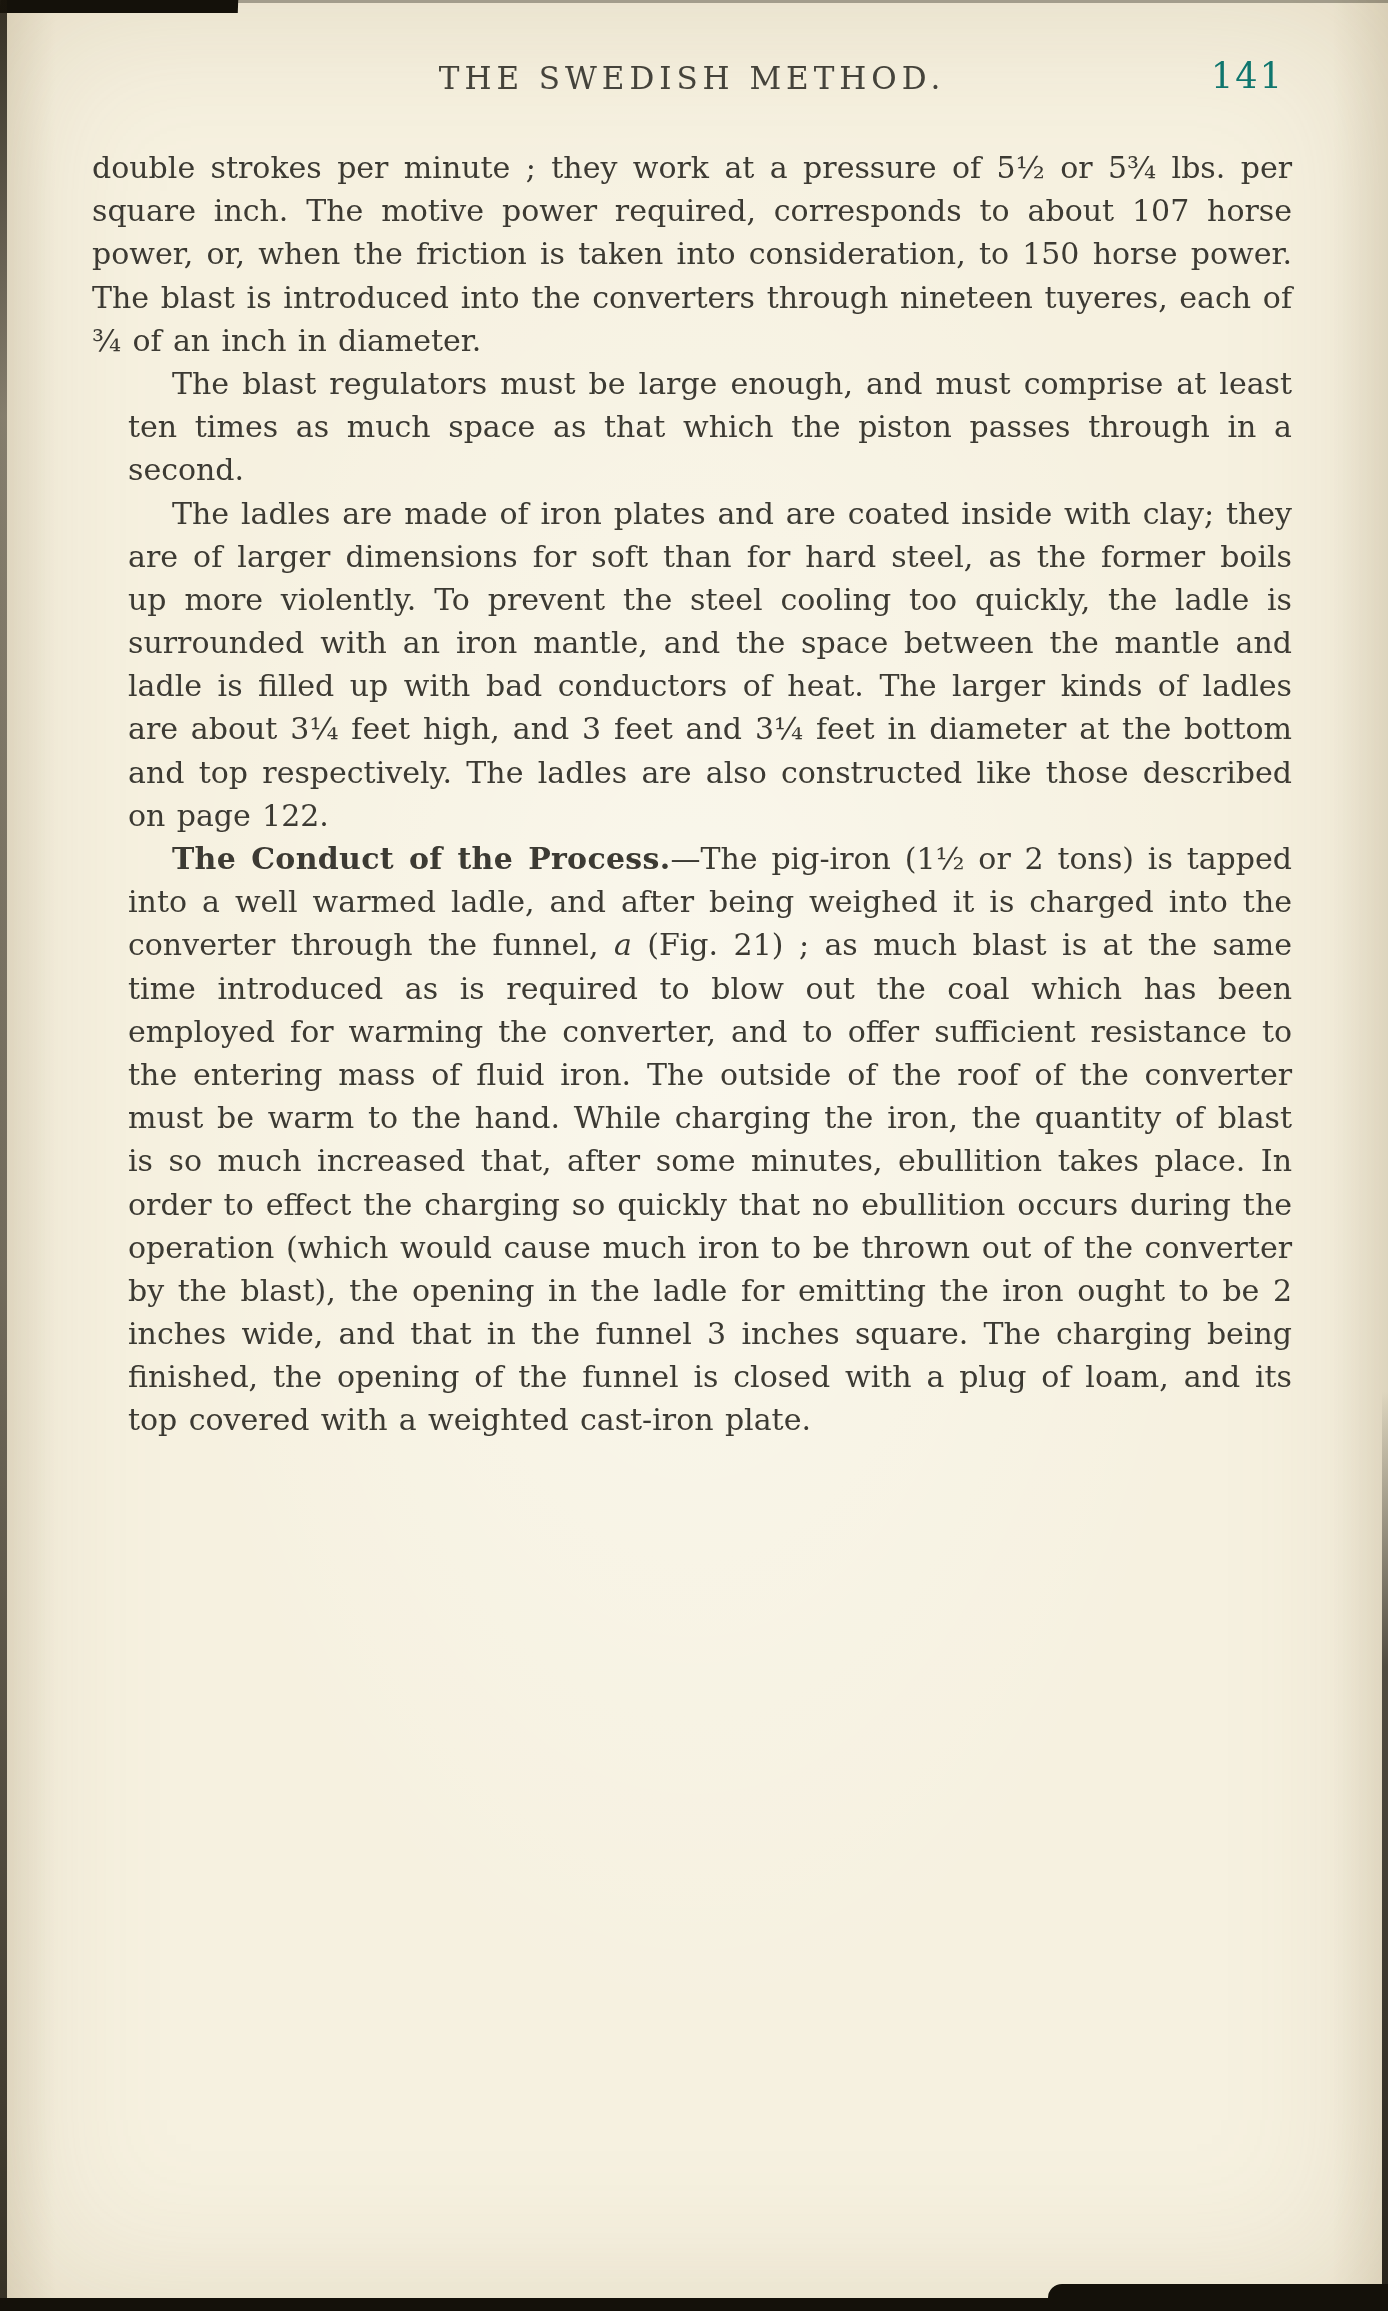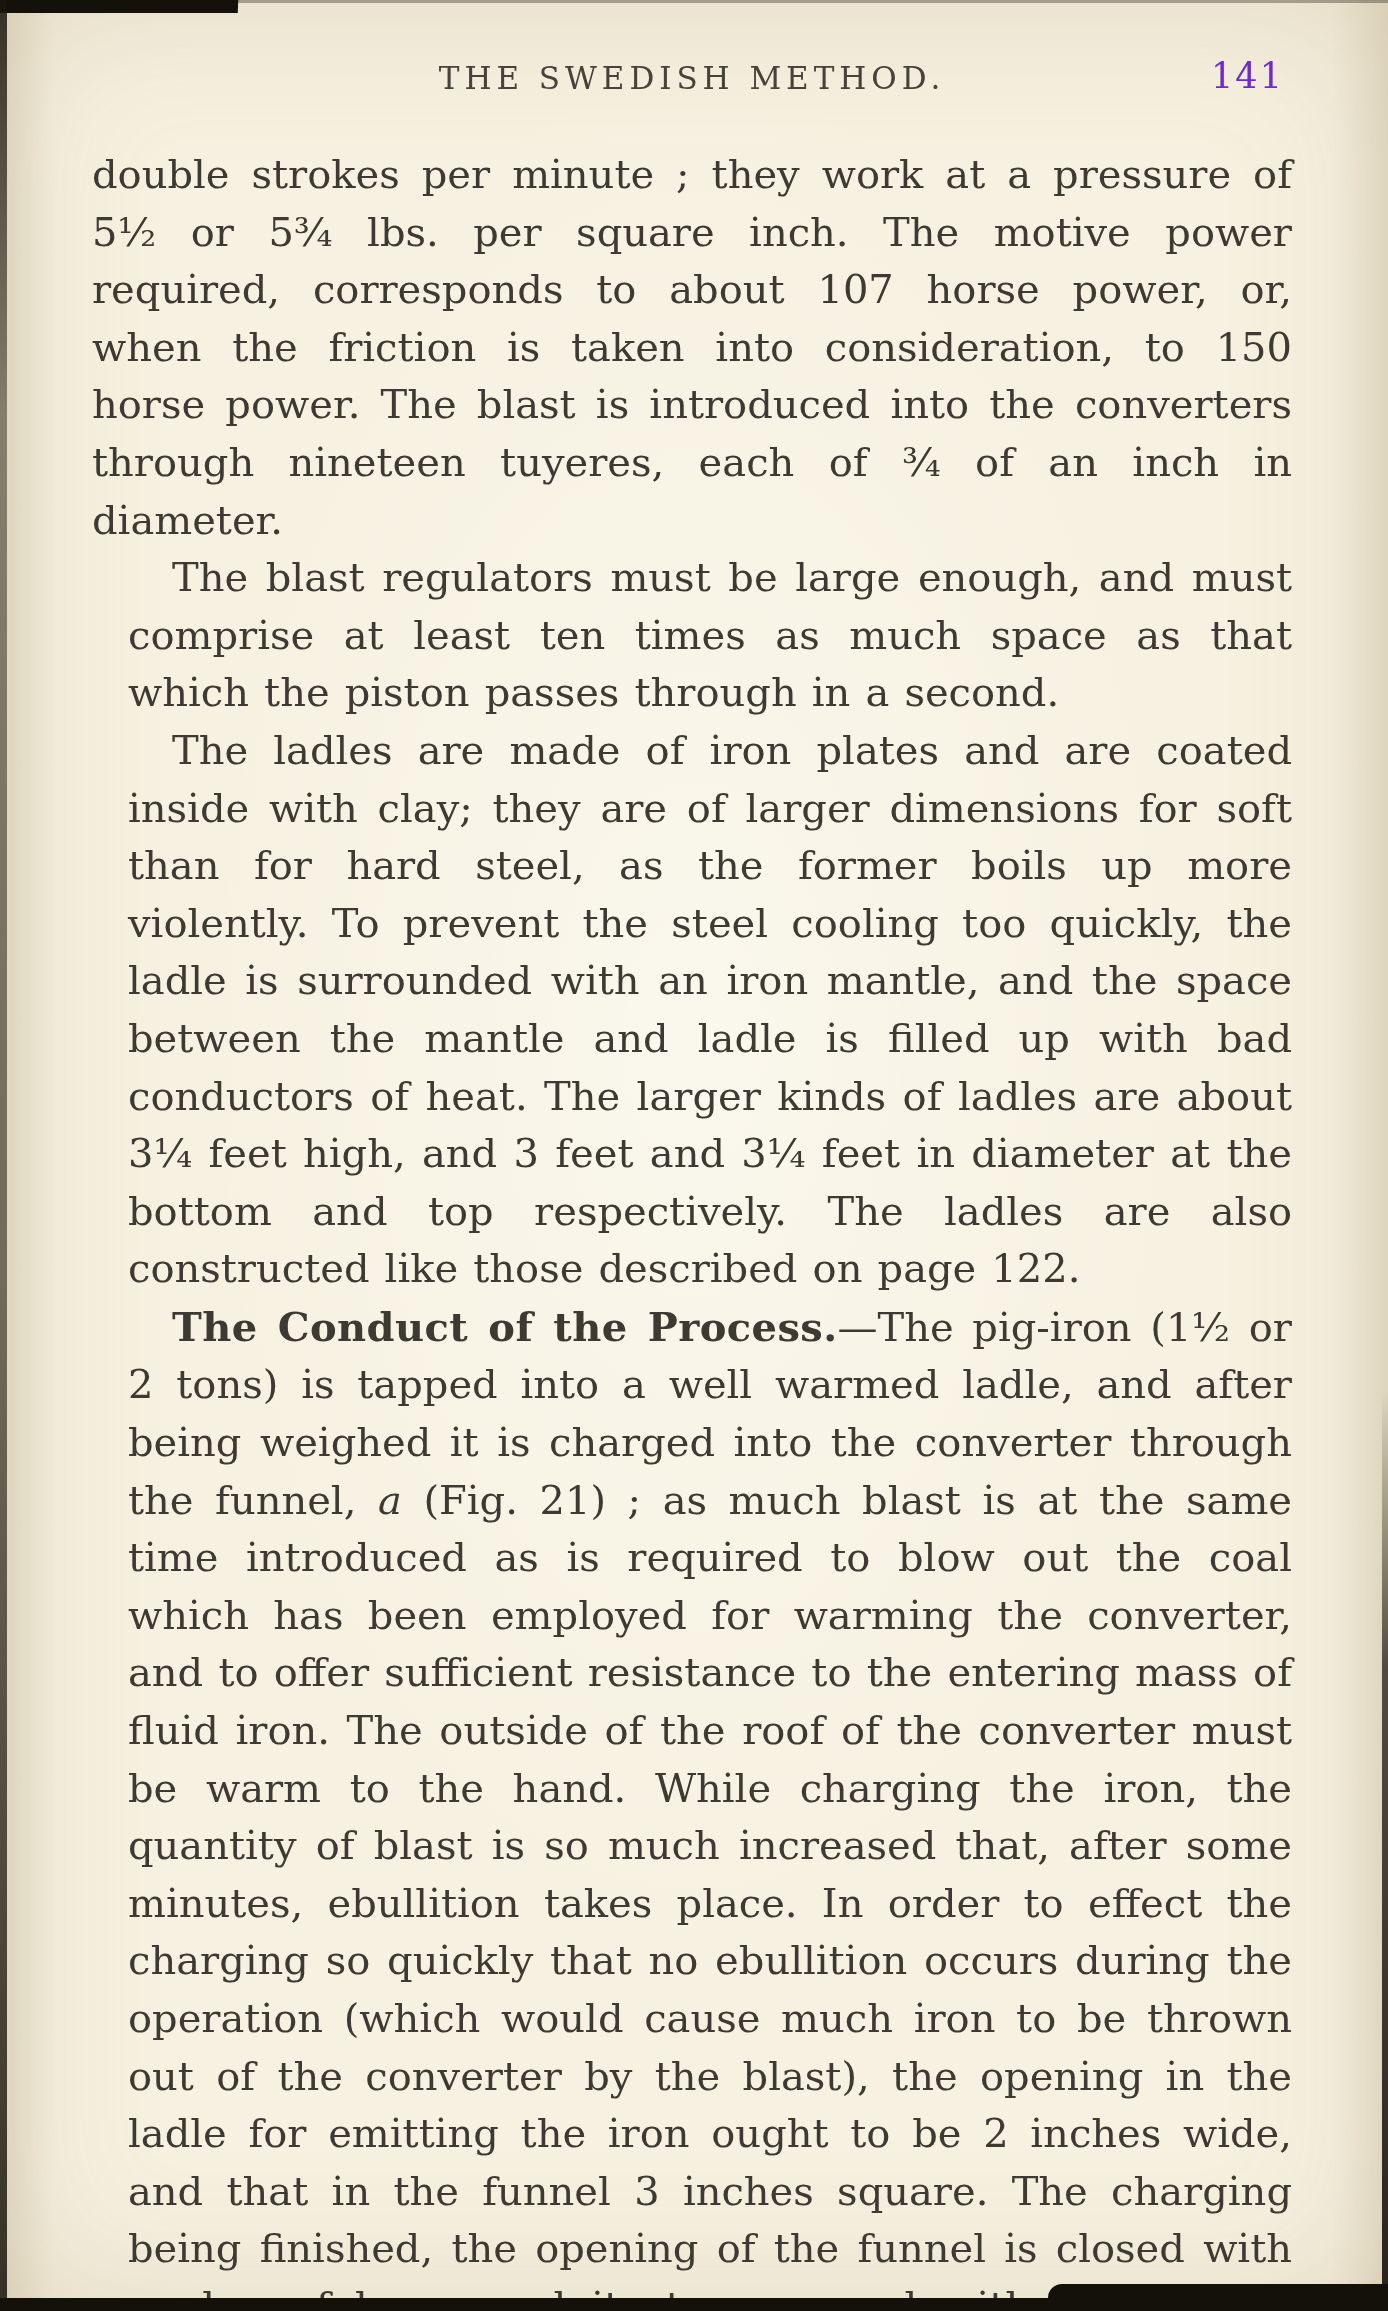--- a/index.html
+++ b/index.html
@@ -41,25 +41,25 @@
     color:#45433b;
     display:inline-block;
     padding-top:6px;
     text-align:center;
   }
   .page-number{
     position:absolute;
     right:8px; top:2px;
     font-size:35px;
     letter-spacing:.06em;
-    color:#6d28d9;
+    color:#0f766e;
   }
   .body-text p{
     margin:0;
-    font-size:40px;
+    font-size:30px;
     line-height:1.44;
     word-spacing:.06em;
   }
   .body-text p.indent{ text-indent:44px;margin-left:36px; }
   .lead{ font-weight:bold; letter-spacing:.01em; }
   .fig-ref{ font-style:italic; }
   
   .edge{ position:absolute; pointer-events:none; }
   .edge-top-left{ left:0; top:0; width:238px; height:13px; background:var(--edge); transform:skewX(-2deg); }
   .edge-top-hairline{ left:0; top:0; width:100%; height:3px; background:rgba(30,25,15,.35); }

